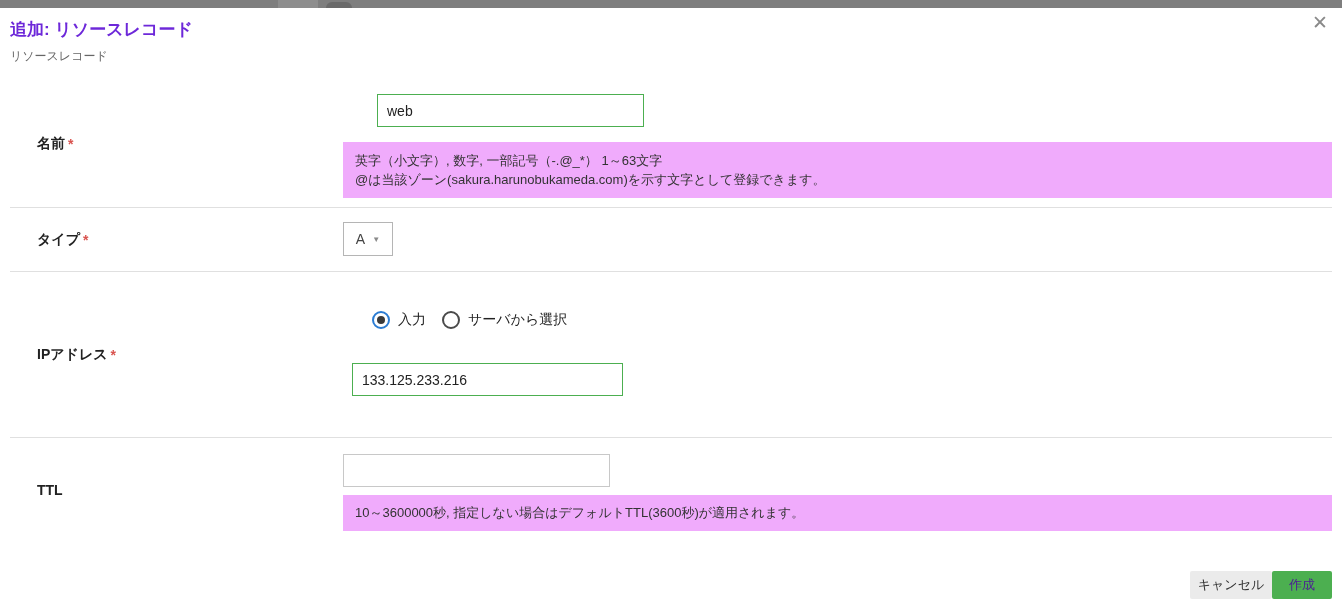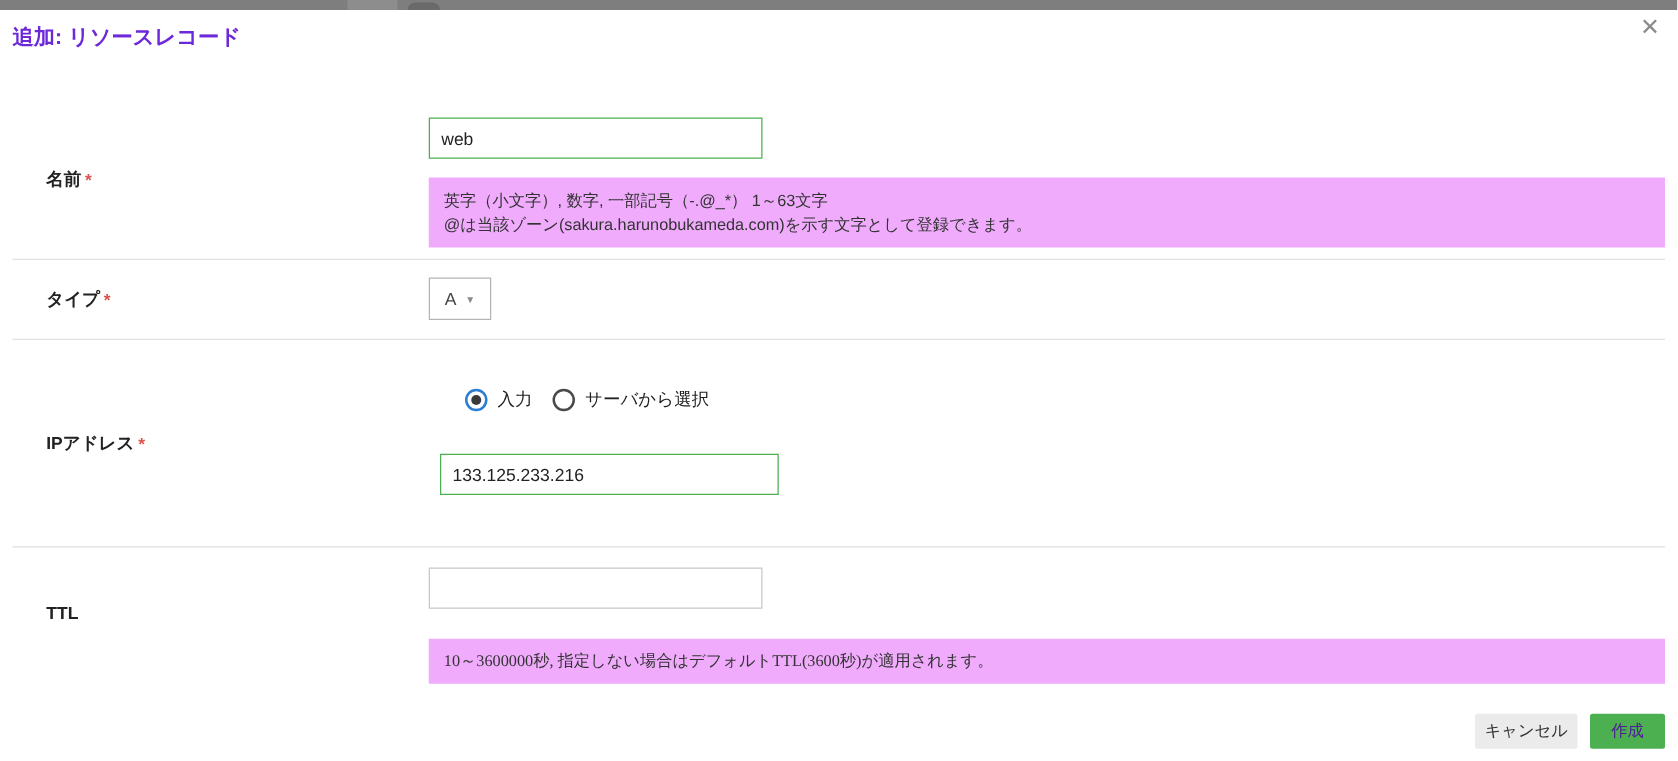--- a/index.html
+++ b/index.html
@@ -46,34 +46,34 @@
   .row-ip .row-content { padding-top:39px; }
   .row-ttl { height:103px; }
   .row-ttl .row-content { padding-top:16px; }
 
   .input-line { display:flex; align-items:center; }
   input[type="text"] {
     height:33px; font-size:14px; color:#222;
     padding:0 9px; background:#fff; outline:none;
     font-family:"Liberation Sans","DejaVu Sans",sans-serif;
   }
-  .input-green { border:1px solid #4caf50; }
+  .input-green { border:1px solid #4caf50;margin-left:34px; }
   .input-gray  { border:1px solid #c8c8c8; }
   .name-input  { width:267px; }
   .ip-input    { width:271px; margin-left:9px; }
   .ttl-input   { width:267px; }
 
   .input-suffix { font-size:15px; color:#333; margin-left:7px; }
 
   .help-box {
     background:#f0abfc; color:#333;
     font-size:13px; line-height:19px;
     padding:9px 12px; margin-top:15px;
   }
-  .help-box.single { margin-top:24px; line-height:18px;font-family:Liberation Serif, serif; }
+  .help-box.single { margin-top:8px; line-height:18px; }
 
   .select-box {
     width:50px; height:34px;
     border:1px solid #b5b5b5; background:#fff;
     display:flex; align-items:center; justify-content:center;
     cursor:pointer;
   }
   .select-value { font-size:14px; color:#444; }
   .select-caret { font-size:8px; color:#8a8a8a; margin-left:7px; }
 
@@ -85,21 +85,21 @@
   .radio-circle.selected::after {
     content:""; position:absolute; top:3px; left:3px;
     width:8px; height:8px; border-radius:50%; background:#3a3a3a;
   }
   .radio-circle.unselected { border:2px solid #4a4a4a; }
   .radio-label { font-size:14px; color:#222; margin-left:8px; }
   .ip-input-wrap { margin-top:34px; }
 
   .footer {
     display:flex; justify-content:flex-end; align-items:flex-end;
-    margin:30px 10px 0 10px; gap:10px;
+    margin:30px 10px 0 10px; 
   }
   .btn {
     height:28px; border:none; cursor:pointer;
     font-size:13px; border-radius:2px;
     font-family:"Liberation Sans","DejaVu Sans",sans-serif;
     display:flex; align-items:center; justify-content:center;
   }
   .btn-cancel { background:#ebebeb; color:#333; width:82px; }
   .btn-create { background:#4caf50; color:#4c1d95; width:60px; }
 </style>
@@ -108,20 +108,21 @@
 
 <div class="top-bar">
   <div class="bg-frag-a"></div>
   <div class="bg-frag-b"></div>
 </div>
 
 <span class="close-btn">✕</span>
 
 <div class="dialog-header">
   <div class="dialog-title">追加: リソースレコード</div>
+  <div class="dialog-subtitle">リソースレコード</div>
 </div>
 
 <div class="row row-name">
   <div class="row-label">
     <span>名前</span>
       <span class="required">*</span>
   </div>
   <div class="row-content">
     <div class="input-line">
       <input type="text" class="input-green name-input" value="web" style="">

